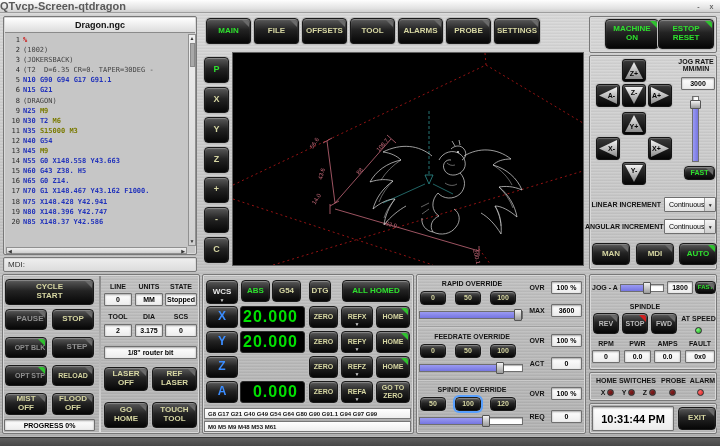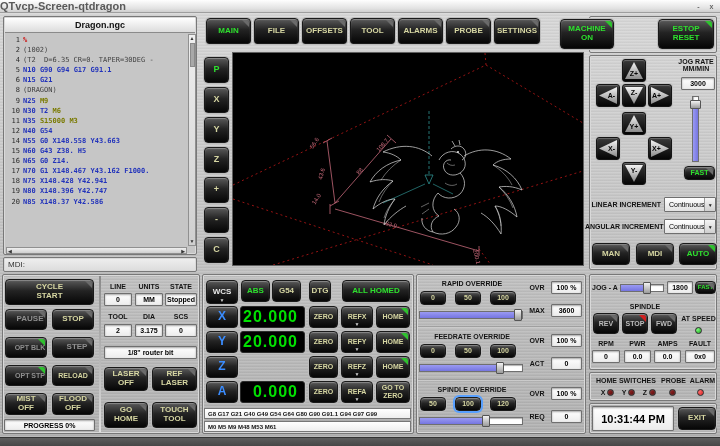--- a/index.html
+++ b/index.html
@@ -113,28 +113,30 @@
   </div>
 
   <div class="ab body"></div>
   <div class="ab footer"></div>
 
   <div class="ab panel" style="left:3px;top:16px;width:194px;height:239px;background:#c6c6c6;">
     <div class="ab gtitle" style="left:1px;top:1px;width:190px;height:15px;">Dragon.ngc</div>
     <div class="ab glist" style="left:2px;top:17px;width:181px;height:212px;" id="gcode-list">
         <div class="gl"><span class="gln">1</span><span class="glt"><span class="pct">%</span></span></div>
         <div class="gl"><span class="gln">2</span><span class="glt"><span class="cmt">(1002)</span></span></div>
+        <div class="gl"><span class="gln">3</span><span class="glt"><span class="cmt">(JOKERSBACK)</span></span></div>
         <div class="gl"><span class="gln">4</span><span class="glt"><span class="cmt">(T2  D=6.35 CR=0. TAPER=30DEG -</span></span></div>
         <div class="gl"><span class="gln">5</span><span class="glt"><span class="w1">N10</span><span> </span><span class="w1">G90</span><span> </span><span class="w1">G94</span><span> </span><span class="w1">G17</span><span> </span><span class="w1">G91.1</span></span></div>
         <div class="gl"><span class="gln">6</span><span class="glt"><span class="w1">N15</span><span> </span><span class="w1">G21</span></span></div>
         <div class="gl"><span class="gln">8</span><span class="glt"><span class="cmt">(DRAGON)</span></span></div>
         <div class="gl"><span class="gln">9</span><span class="glt"><span class="w1">N25</span><span> </span><span class="w2">M9</span></span></div>
         <div class="gl"><span class="gln">10</span><span class="glt"><span class="w1">N30</span><span> </span><span class="w1">T2</span><span> </span><span class="w2">M6</span></span></div>
         <div class="gl"><span class="gln">11</span><span class="glt"><span class="w1">N35</span><span> </span><span class="w2">S15000</span><span> </span><span class="w2">M3</span></span></div>
         <div class="gl"><span class="gln">12</span><span class="glt"><span class="w1">N40</span><span> </span><span class="w1">G54</span></span></div>
+        <div class="gl"><span class="gln">13</span><span class="glt"><span class="w1">N45</span><span> </span><span class="w2">M9</span></span></div>
         <div class="gl"><span class="gln">14</span><span class="glt"><span class="w1">N55</span><span> </span><span class="w1">G0</span><span> </span><span class="w1">X148.558</span><span> </span><span class="w1">Y43.663</span></span></div>
         <div class="gl"><span class="gln">15</span><span class="glt"><span class="w1">N60</span><span> </span><span class="w1">G43</span><span> </span><span class="w1">Z38.</span><span> </span><span class="w1">H5</span></span></div>
         <div class="gl"><span class="gln">16</span><span class="glt"><span class="w1">N65</span><span> </span><span class="w1">G0</span><span> </span><span class="w1">Z14.</span></span></div>
         <div class="gl"><span class="gln">17</span><span class="glt"><span class="w1">N70</span><span> </span><span class="w1">G1</span><span> </span><span class="w1">X148.467</span><span> </span><span class="w1">Y43.162</span><span> </span><span class="w1">F1000.</span></span></div>
         <div class="gl"><span class="gln">18</span><span class="glt"><span class="w1">N75</span><span> </span><span class="w1">X148.428</span><span> </span><span class="w1">Y42.941</span></span></div>
         <div class="gl"><span class="gln">19</span><span class="glt"><span class="w1">N80</span><span> </span><span class="w1">X148.396</span><span> </span><span class="w1">Y42.747</span></span></div>
         <div class="gl"><span class="gln">20</span><span class="glt"><span class="w1">N85</span><span> </span><span class="w1">X148.37</span><span> </span><span class="w1">Y42.586</span></span></div>
       </div>
     <div class="ab sbar" style="left:184px;top:17px;width:8px;height:212px;">
       <div class="sarr" style="line-height:7px;">▲</div>
@@ -219,21 +221,21 @@
           <path d="M260,112 C268,117 275,124 279,132 M266,134 C272,140 277,147 280,155 M262,153 C266,159 268,166 268,173"></path>
           <path d="M196,150 L188,154 M196,156 L189,161"></path>
           <path d="M214,110 C216,112 219,113 222,112 M212,130 C216,133 221,133 224,131"></path>
         </g>
         <circle cx="225" cy="99" r="0.9" fill="#fff" stroke="none"></circle>
       </g>
     </svg>
   </div>
 
   <div class="ab panel" style="left:589px;top:16px;width:128px;height:37px;"></div>
-  <div class="ab btn fold ion" style="left:560px;top:19px;width:54px;height:30px;color:#2ee02e;">MACHINE
+  <div class="ab btn fold ion" style="left:605px;top:19px;width:54px;height:30px;color:#2ee02e;">MACHINE
 ON</div>
   <div class="ab btn fold ion" style="left:658px;top:19px;width:56px;height:30px;color:#2ee02e;">ESTOP
 RESET</div>
 
   <div class="ab panel" style="left:589px;top:55px;width:128px;height:215px;"></div>
 
   <div class="ab jbtn" style="left:622px;top:59px;width:24px;height:23px;">
     <div class="tri t-up"></div>
     <div class="jlab" style="padding-top:6px;">Z+</div>
   </div>

